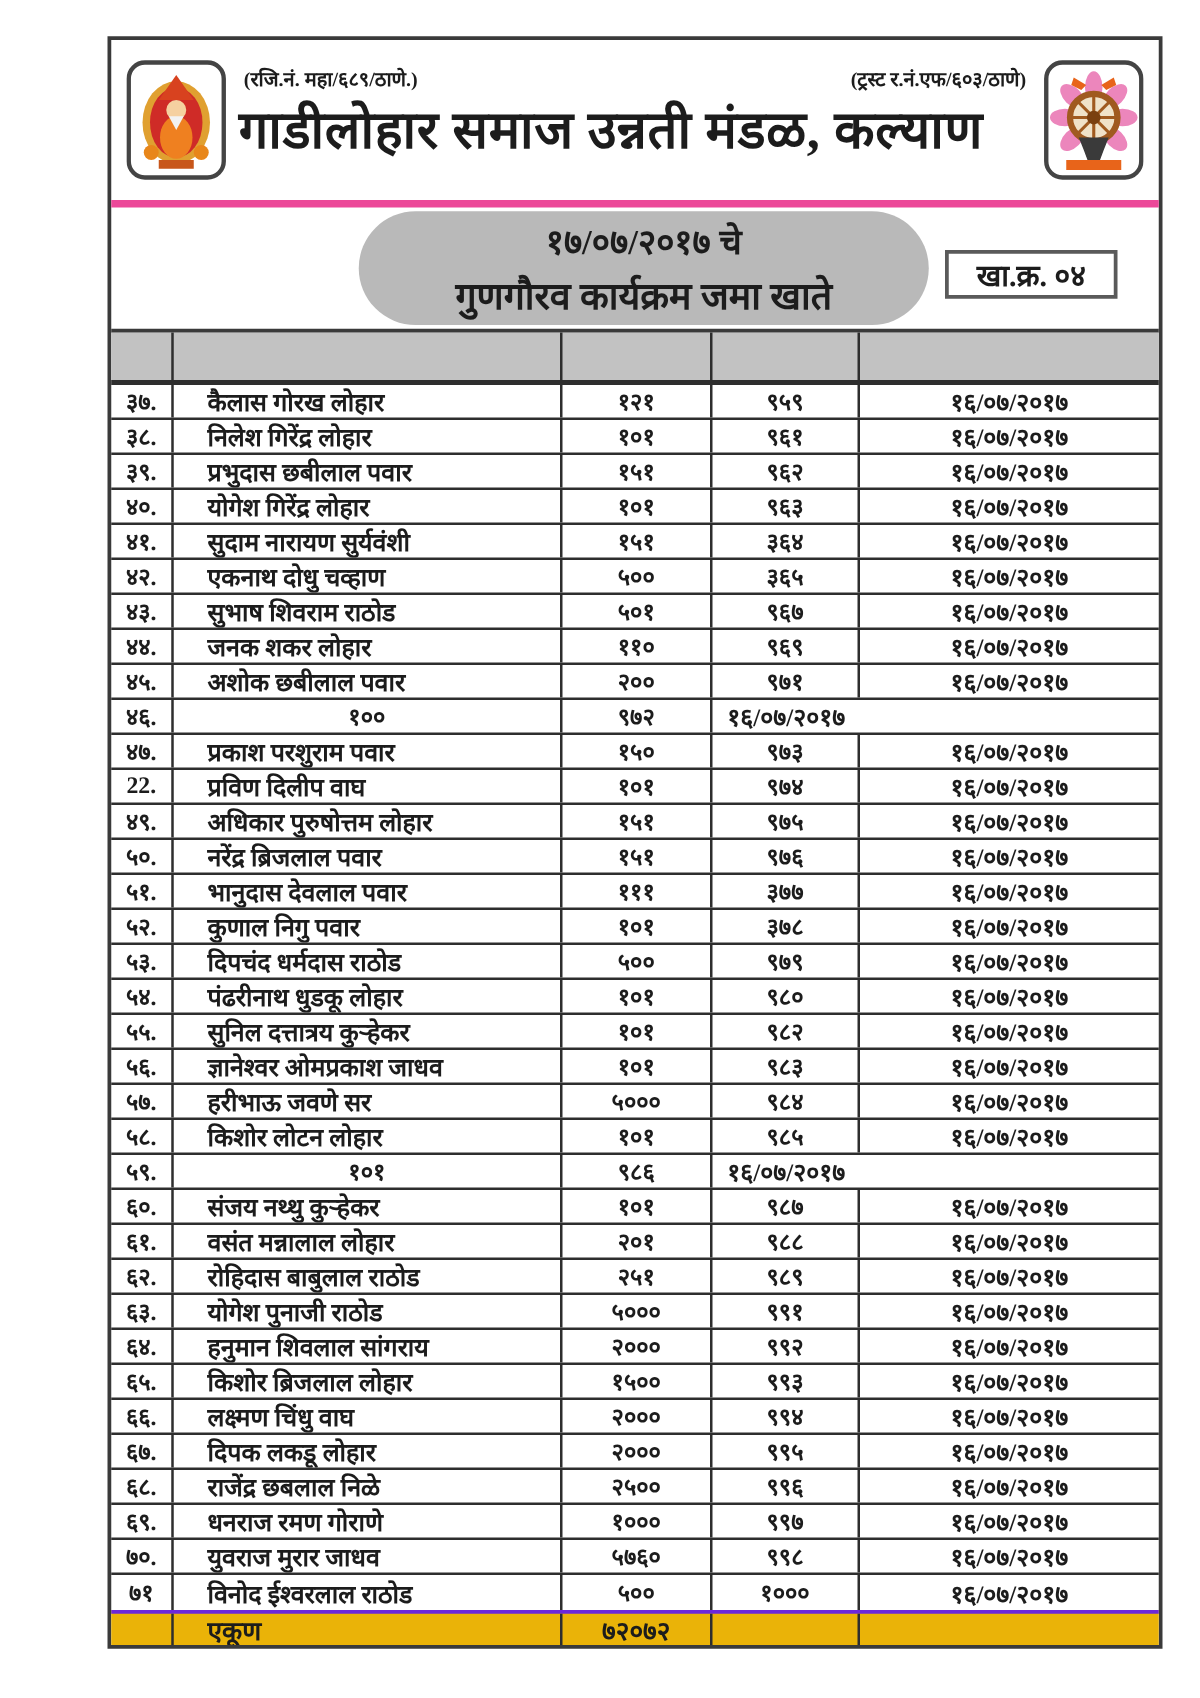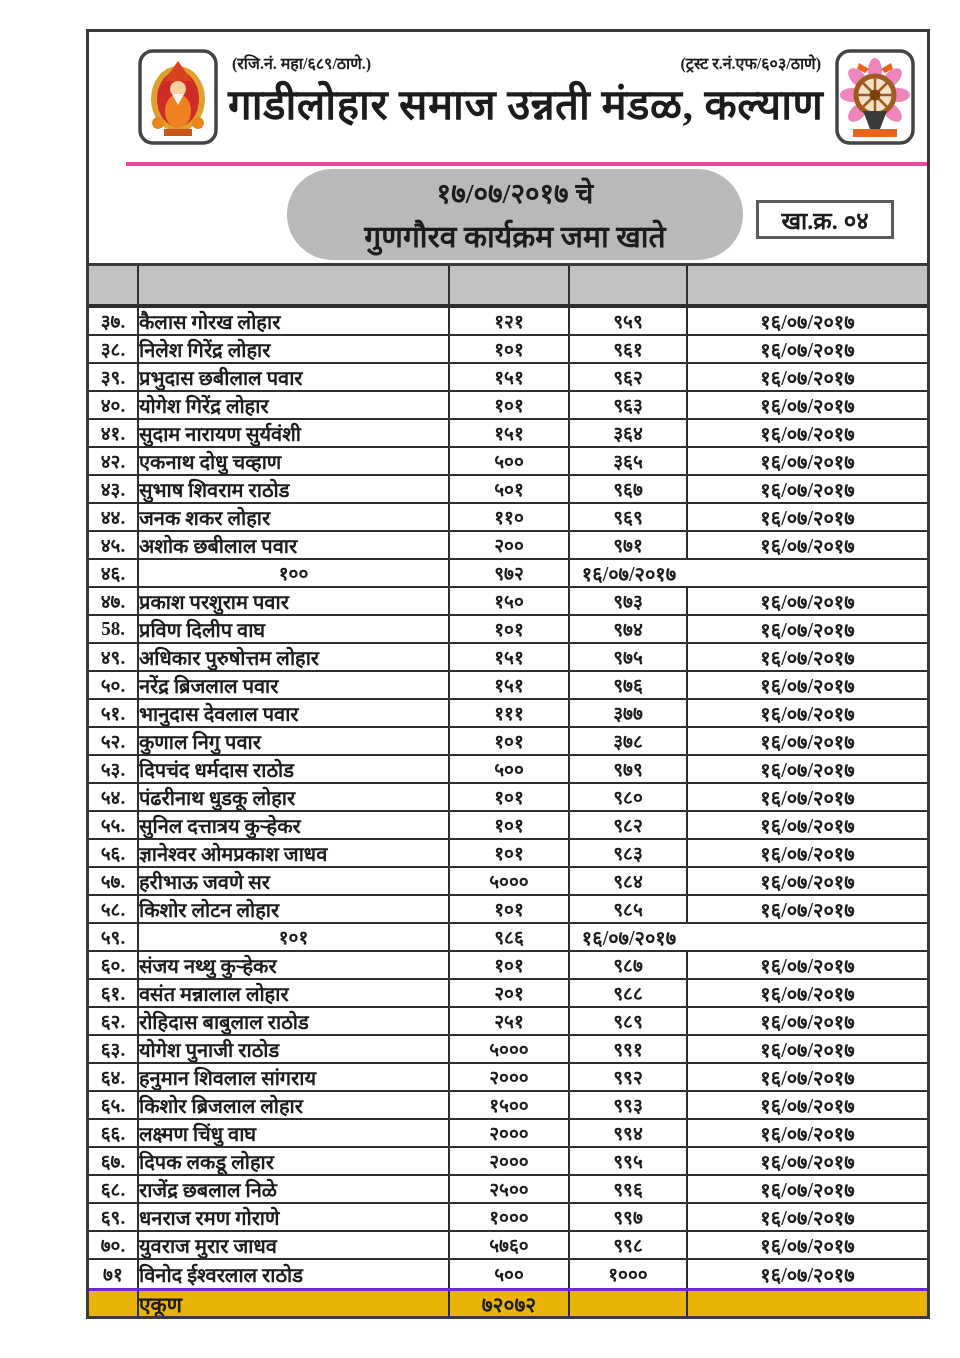--- a/index.html
+++ b/index.html
@@ -6,22 +6,22 @@
   body{
     width:960px;height:1358px;background:#ffffff;position:relative;
     font-family:"Liberation Serif", serif;color:#1c1c1c;
   }
   .frame{
     position:absolute;left:86px;top:29px;width:844px;
     border:3px solid #3a3a3a;box-sizing:border-box;background:#fff;
   }
   
   .hdr{
-    height:134px;border-bottom:4px solid #ec4899;box-sizing:border-box;
-    display:flex;align-items:center;padding:0 12px;gap:10px;margin-left:37px;
+    height:134px;border-bottom:6px solid #ec4899;box-sizing:border-box;
+    display:flex;align-items:center;padding:0 12px;gap:10px;
   }
   .logo-box{flex:0 0 80px;height:96px;}
   .logo-box svg{display:block;}
   .hdr-center{flex:1;display:flex;flex-direction:column;height:100%;padding-top:20px;box-sizing:border-box;}
   .regs{display:flex;justify-content:space-between;font-size:16px;font-weight:700;padding:0 4px;}
   .title{
     text-align:left;font-size:42px;font-weight:700;line-height:1.2;
     letter-spacing:0.5px;margin-top:6px;
   }
   
@@ -50,21 +50,21 @@
   .thead .cell{border-right:2px solid #2e2e2e;}
   .thead .cell:last-child{border-right:none;}
   .trow{height:28px;box-sizing:border-box;border-bottom:2px solid #2e2e2e;}
   .trow:last-child{border-bottom:none;}
   .cell{
     border-right:2px solid #2e2e2e;box-sizing:border-box;
     display:flex;align-items:center;justify-content:center;
     font-size:19px;font-weight:700;overflow:hidden;white-space:nowrap;
   }
   .cell:last-child,.cell.c-date{border-right:none;}
-  .cell.c-name{justify-content:flex-start;padding-left:0;font-size:20px;}
+  .cell.c-name{justify-content:flex-start;padding-left:27px;font-size:20px;}
   .cell.c-date{font-size:20px;}
   .total-row{height:28px;background:#eab308;border-top:3px solid #6d28d9;border-bottom:none;}
   .total-row .cell{font-size:21px;}
   .tbl-bottom{border-bottom:4px solid #2e2e2e;}
 </style>
 </head>
 <body>
 
 <div class="frame">
 
@@ -206,21 +206,21 @@
         <div class="cell c-date">१६/०७/२०१७</div>
       </div>
       <div class="trow">
         <div class="cell c-sr">४७.</div>
         <div class="cell c-name">प्रकाश परशुराम पवार</div>
         <div class="cell c-amount">१५०</div>
         <div class="cell c-receipt">९७३</div>
         <div class="cell c-date">१६/०७/२०१७</div>
       </div>
       <div class="trow">
-        <div class="cell c-sr">58.</div>
+        <div class="cell c-sr">22.</div>
         <div class="cell c-name">प्रविण दिलीप वाघ</div>
         <div class="cell c-amount">१०१</div>
         <div class="cell c-receipt">९७४</div>
         <div class="cell c-date">१६/०७/२०१७</div>
       </div>
       <div class="trow">
         <div class="cell c-sr">४९.</div>
         <div class="cell c-name">अधिकार पुरुषोत्तम लोहार</div>
         <div class="cell c-amount">१५१</div>
         <div class="cell c-receipt">९७५</div>

